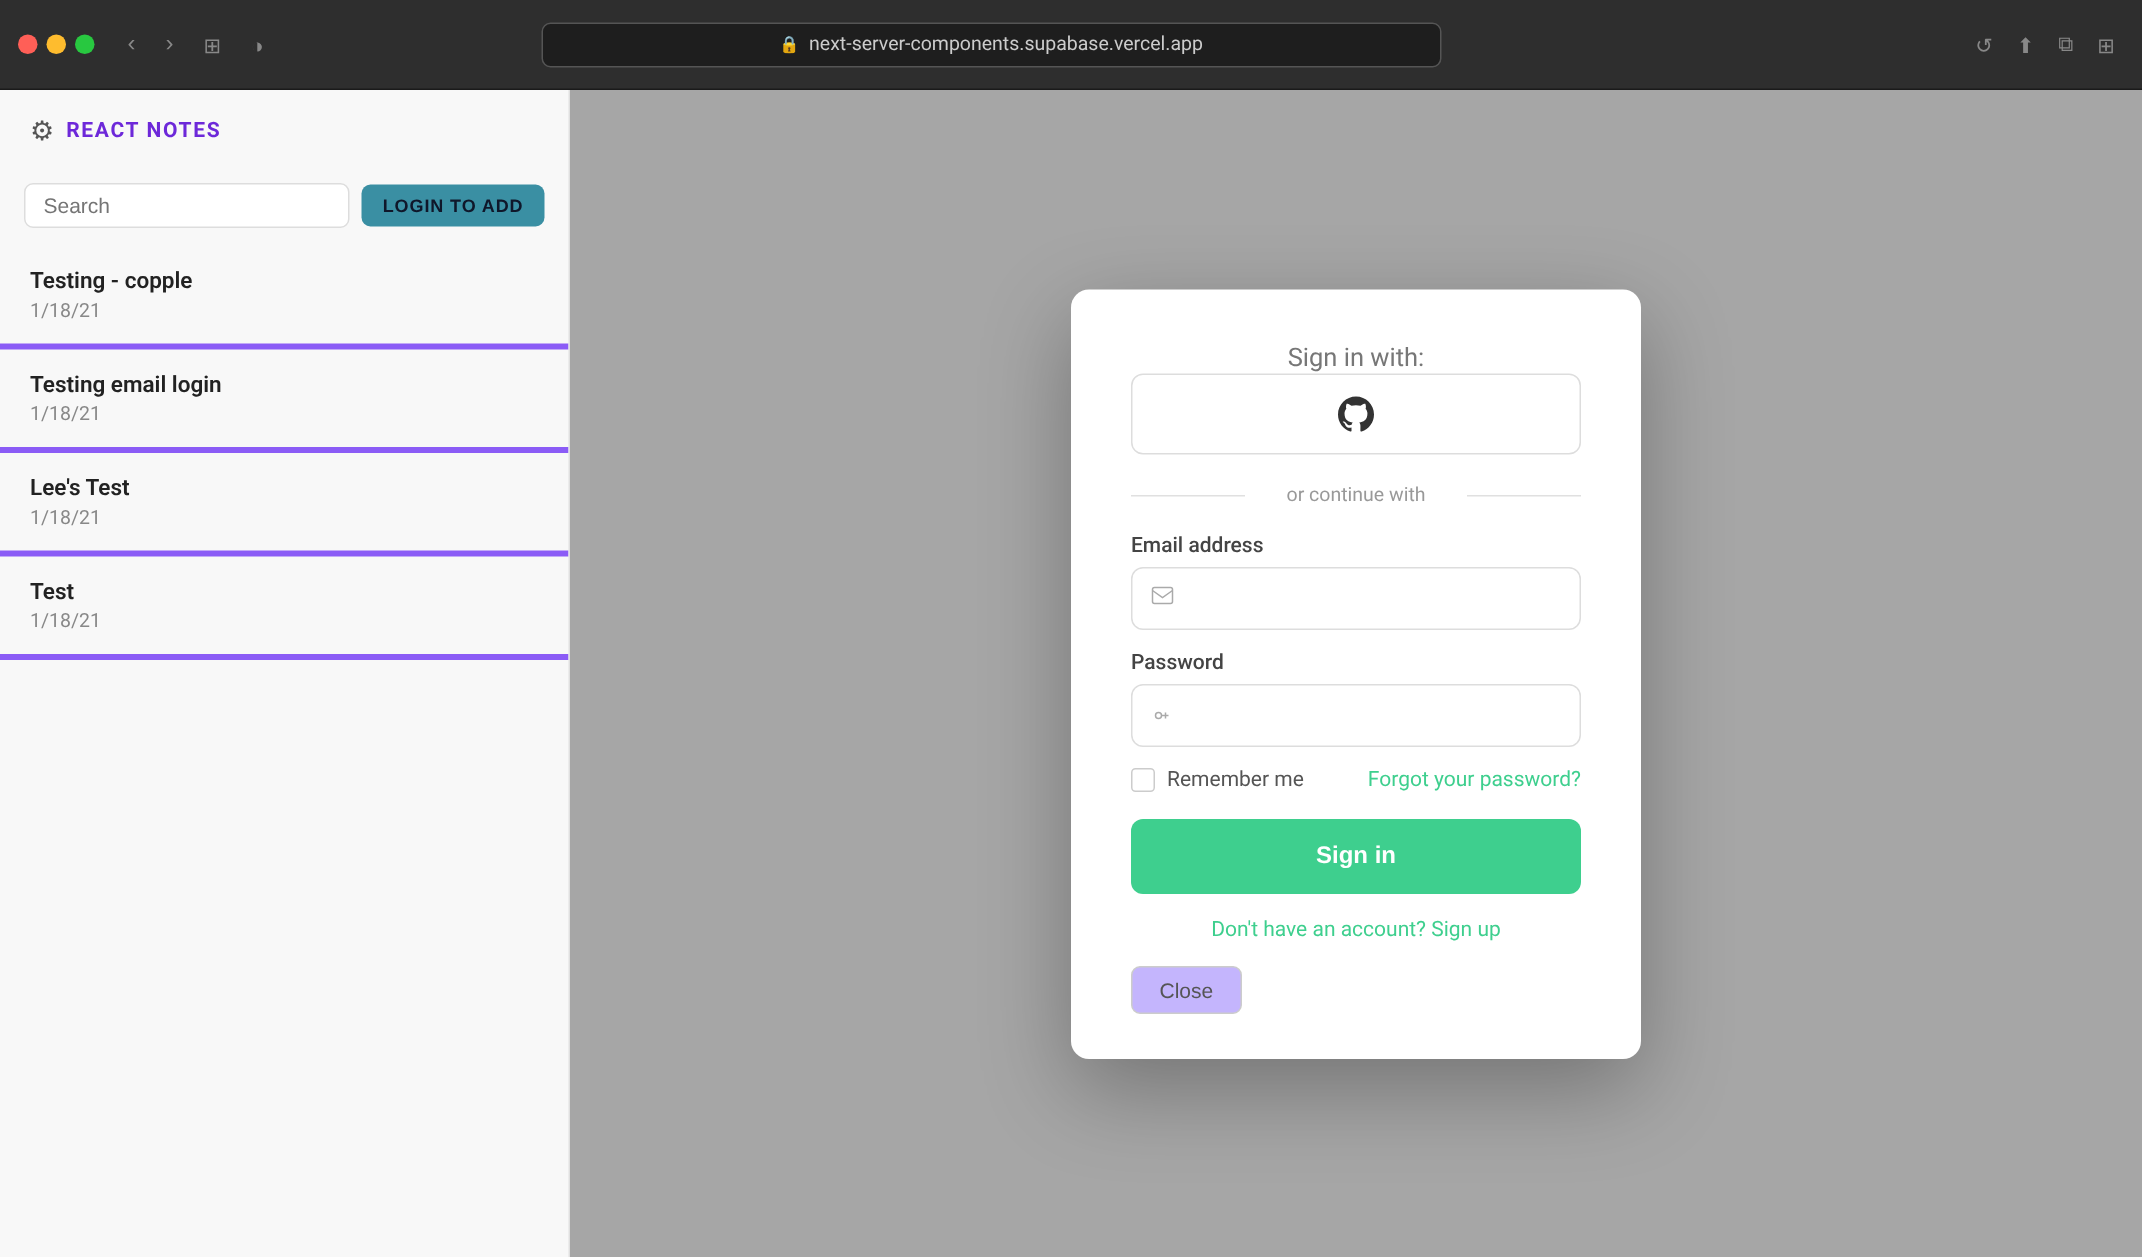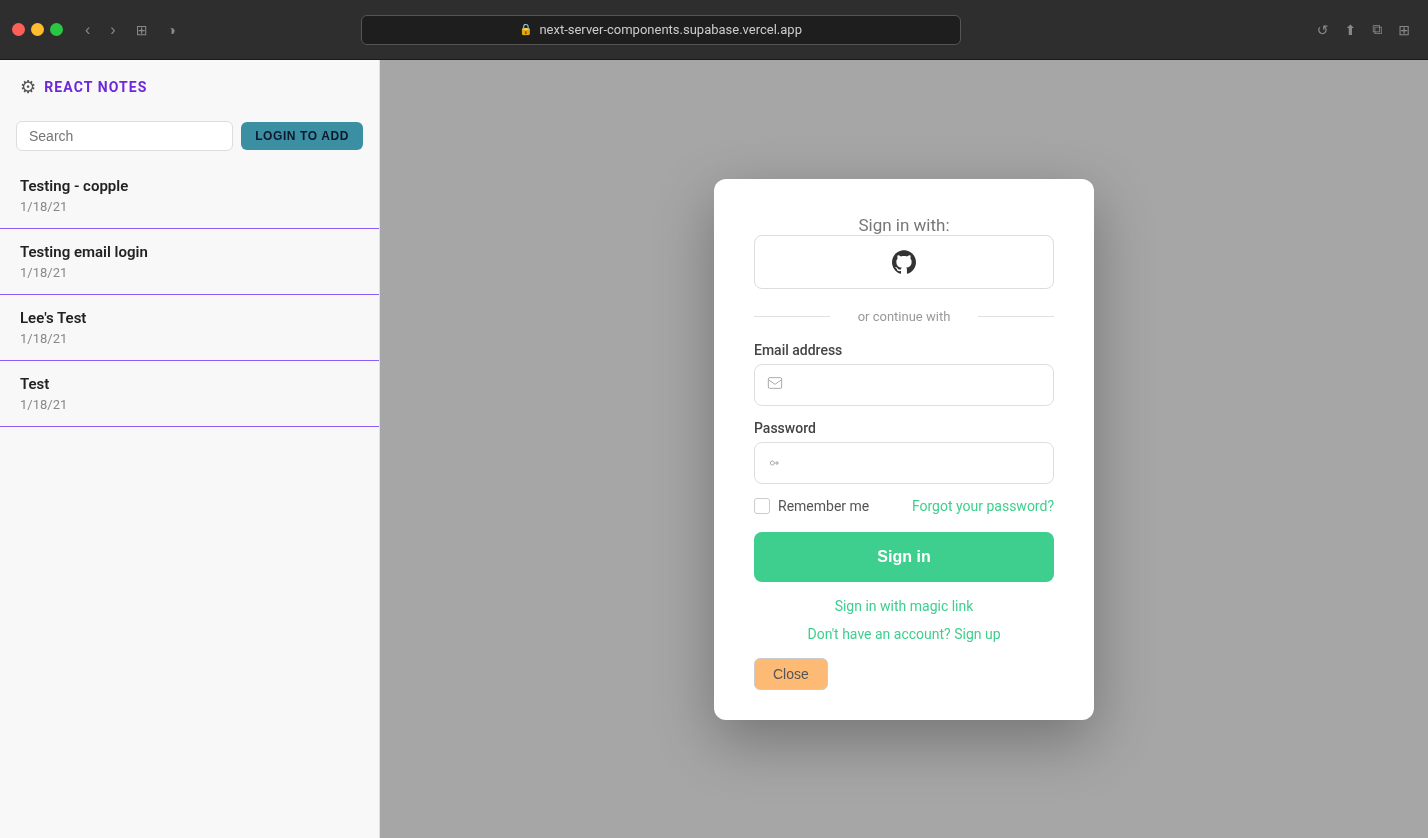--- a/index.html
+++ b/index.html
@@ -157,21 +157,21 @@
       text-transform: uppercase;
     }
 
     .notes-list {
       flex: 1;
       overflow-y: auto;
     }
 
     .note-item {
       padding: 14px 20px;
-      border-bottom: 1px solid #8b5cf6;
+      border-bottom: 4px solid #8b5cf6;
       cursor: pointer;
     }
 
     .note-title {
       font-size: 15px;
       font-weight: 600;
       color: #222;
       margin-bottom: 4px;
     }
 
@@ -351,21 +351,21 @@
       text-align: center;
       color: #3ecf8e;
       font-size: 14px;
       text-decoration: none;
       margin-bottom: 16px;
       cursor: pointer;
     }
 
     .close-btn {
       border: 1.5px solid #ccc;
-      background: #fdba74;
+      background: #c4b5fd;
       border-radius: 6px;
       padding: 7px 18px;
       font-size: 14px;
       color: #555;
       cursor: pointer;
     }
   </style>
 </head>
 <body>
 
@@ -484,21 +484,20 @@
             <input type="checkbox" class="remember-checkbox" style="">
             <span class="remember-label">Remember me</span>
           </div>
           <a class="forgot-link">Forgot your password?</a>
         </div>
 
         
         <button class="sign-in-btn">Sign in</button>
 
         
-        <a class="magic-link">Sign in with magic link</a>
 
         
         <a class="signup-link">Don't have an account? Sign up</a>
 
         
         <button class="close-btn">Close</button>
 
       </div>
     </div>
   </div>

